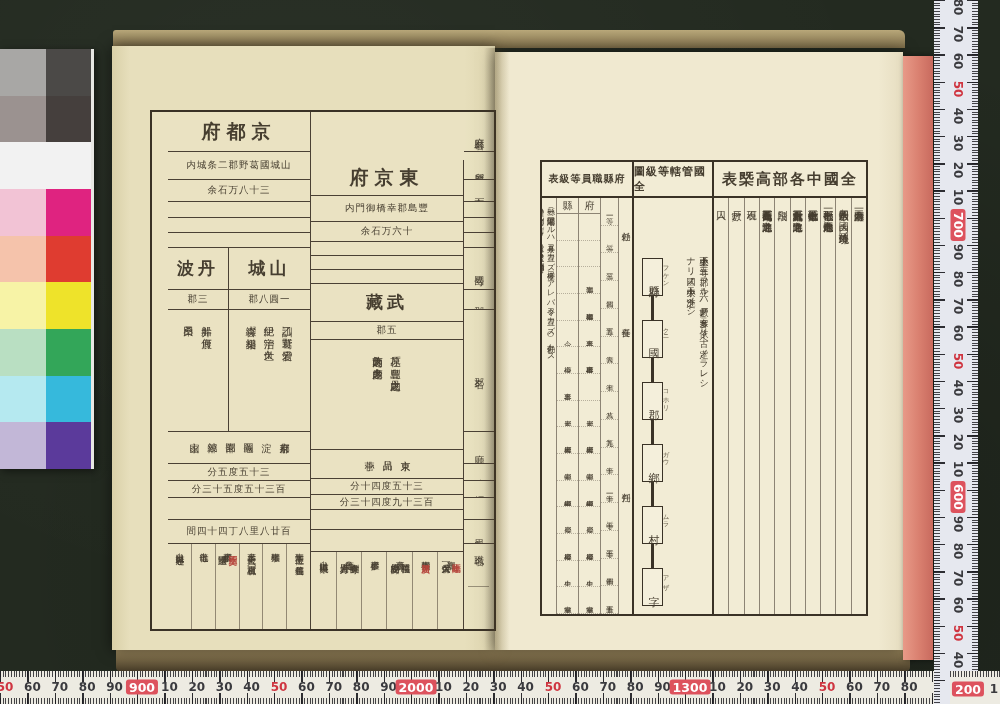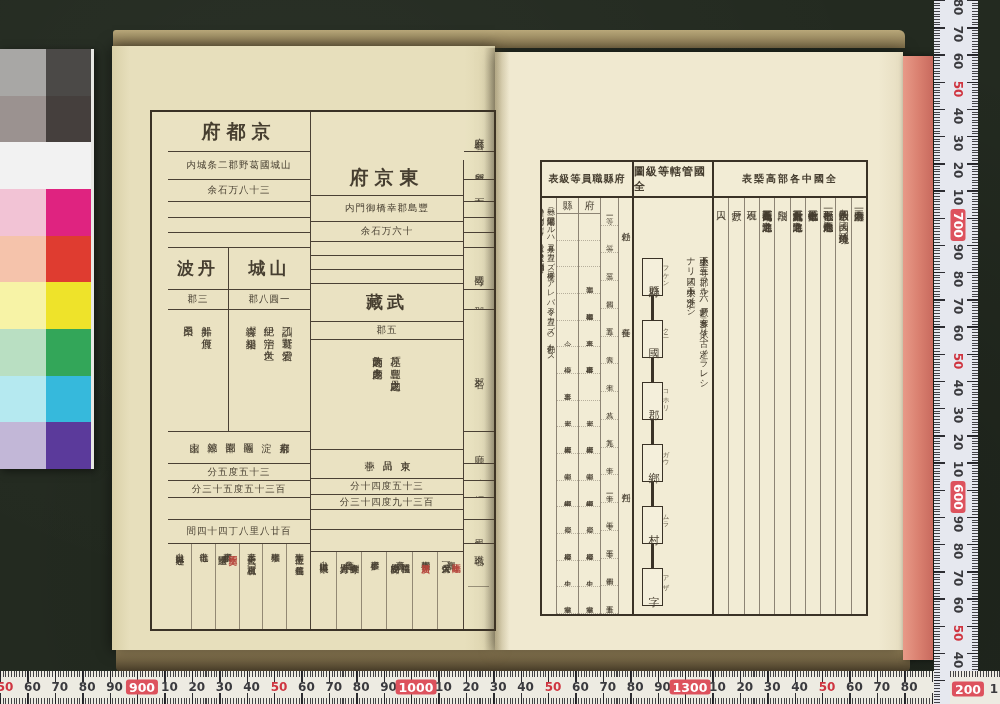--- a/index.html
+++ b/index.html
@@ -41,21 +41,21 @@
   .prov-sub + .prov-sub{border-right:1px solid #4a4034;}
   .districts{display:flex;flex-direction:row-reverse;justify-content:center;gap:6px;padding-top:8px;font-size:10.5px;line-height:1.15;}
   .offices{display:flex;flex-direction:row-reverse;justify-content:center;gap:4px;padding-top:3px;font-size:10px;}
   .officials{display:flex;flex-direction:row-reverse;height:100%;}
   .off-col{flex:1;display:flex;flex-direction:column;align-items:center;overflow:hidden;}
   .off-col + .off-col{border-right:1px solid rgba(74,64,52,.55);}
   .off-title{font-size:9px;line-height:1.05;padding-top:2px;letter-spacing:0;}
   .off-names{display:flex;flex-direction:row-reverse;gap:1px;padding-top:3px;font-size:9px;line-height:1.05;}
   
   .rp-table{position:absolute;background:rgba(255,252,240,0.15);display:flex;flex-direction:column;}
-  .rp-title{height:34px;border-bottom:2px solid #3a3226;display:flex;align-items:center;justify-content:center;font-size:10px;font-weight:600;letter-spacing:2px;}
+  .rp-title{height:34px;border-bottom:2px solid #3a3226;display:flex;align-items:center;justify-content:center;font-size:15px;font-weight:600;letter-spacing:2px;}
   .rp-body{flex:1;position:relative;overflow:hidden;}
   .sum-cols{display:flex;flex-direction:row-reverse;height:100%;}
   .sum-col{flex:1;font-size:10px;line-height:1.12;padding-top:5px;text-align:center;overflow:hidden;}
   .sum-col + .sum-col{border-right:1px solid rgba(74,64,52,.6);}
   .hier-notes{position:absolute;right:4px;top:8px;bottom:8px;display:flex;flex-direction:row-reverse;gap:3px;font-size:9px;line-height:1.1;}
   .hier-flow{position:absolute;left:8px;top:16px;display:flex;flex-direction:column;align-items:center;}
   .hier-box{border:1.5px solid #3a3226;padding:3px 2px;min-height:30px;display:flex;align-items:center;justify-content:center;font-size:11px;position:relative;background:rgba(248,244,228,.4);}
   .hier-box .furi{position:absolute;right:-8px;top:2px;font-size:6.5px;color:#6b6250;}
   .hier-link{width:3px;height:24px;background:#3a3226;}
   .staff-strips{display:flex;flex-direction:row-reverse;height:100%;}
@@ -642,21 +642,21 @@
       <span class="rl-num box" style="left: 142px; top: 16px;">900</span>
       <span class="rl-num" style="left: 169.4px; top: 16px;">10</span>
       <span class="rl-num" style="left: 196.8px; top: 16px;">20</span>
       <span class="rl-num" style="left: 224.2px; top: 16px;">30</span>
       <span class="rl-num" style="left: 251.6px; top: 16px;">40</span>
       <span class="rl-num red" style="left: 279px; top: 16px;">50</span>
       <span class="rl-num" style="left: 306.4px; top: 16px;">60</span>
       <span class="rl-num" style="left: 333.8px; top: 16px;">70</span>
       <span class="rl-num" style="left: 361.2px; top: 16px;">80</span>
       <span class="rl-num" style="left: 388.6px; top: 16px;">90</span>
-      <span class="rl-num box" style="left: 416px; top: 16px;">1000</span>
+      <span class="rl-num box" style="left: 416px; top: 16px;">2000</span>
       <span class="rl-num" style="left: 443.4px; top: 16px;">10</span>
       <span class="rl-num" style="left: 470.8px; top: 16px;">20</span>
       <span class="rl-num" style="left: 498.2px; top: 16px;">30</span>
       <span class="rl-num" style="left: 525.6px; top: 16px;">40</span>
       <span class="rl-num red" style="left: 553px; top: 16px;">50</span>
       <span class="rl-num" style="left: 580.4px; top: 16px;">60</span>
       <span class="rl-num" style="left: 607.8px; top: 16px;">70</span>
       <span class="rl-num" style="left: 635.2px; top: 16px;">80</span>
       <span class="rl-num" style="left: 662.6px; top: 16px;">90</span>
       <span class="rl-num box" style="left: 690px; top: 16px;">1300</span>

